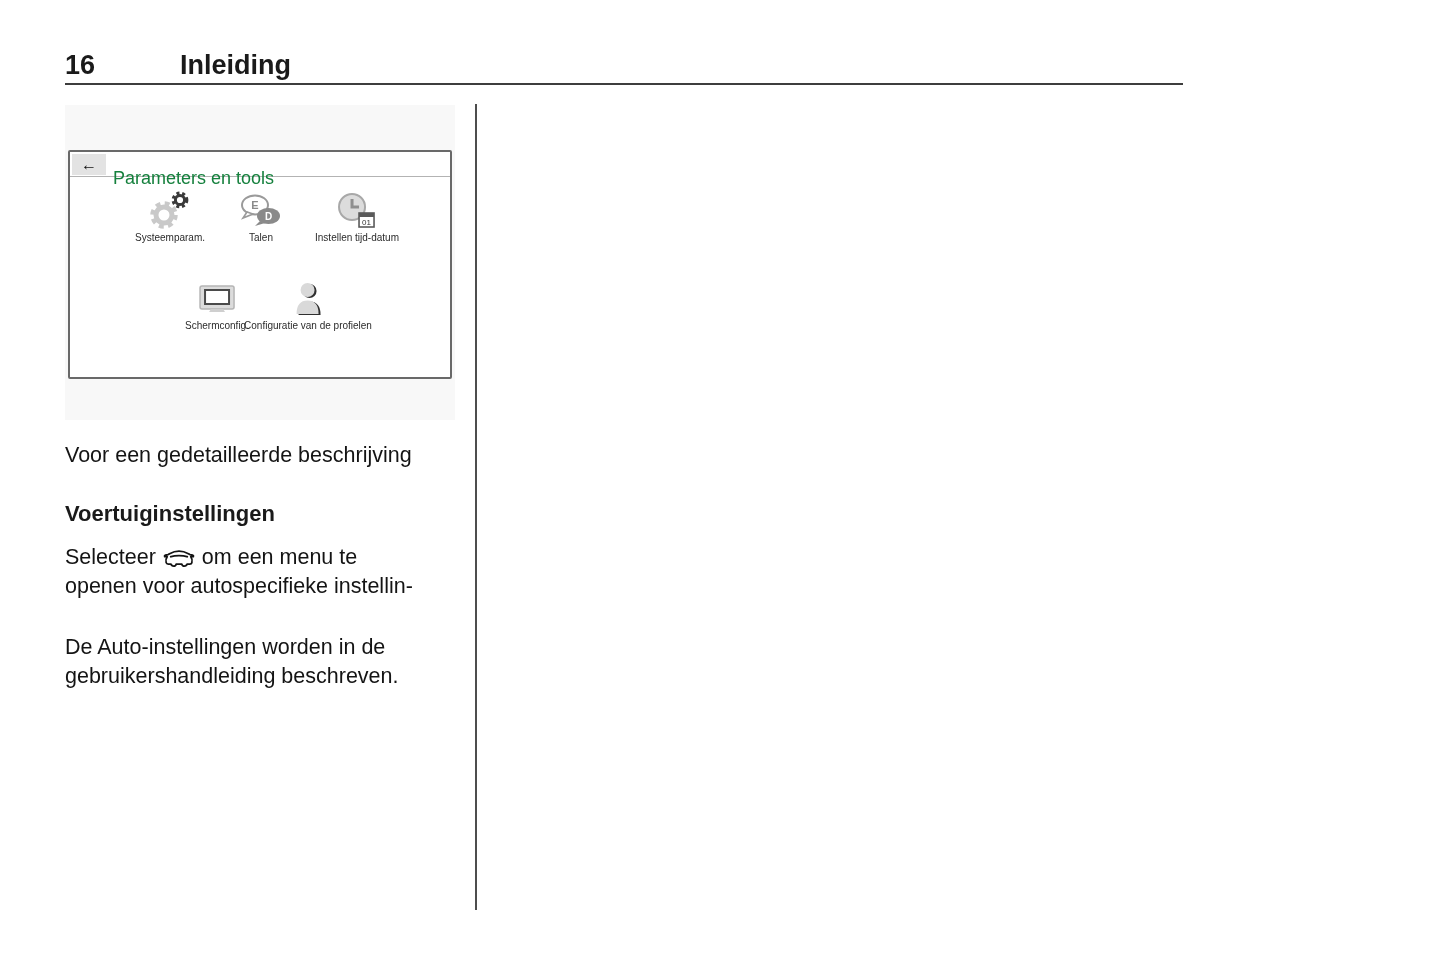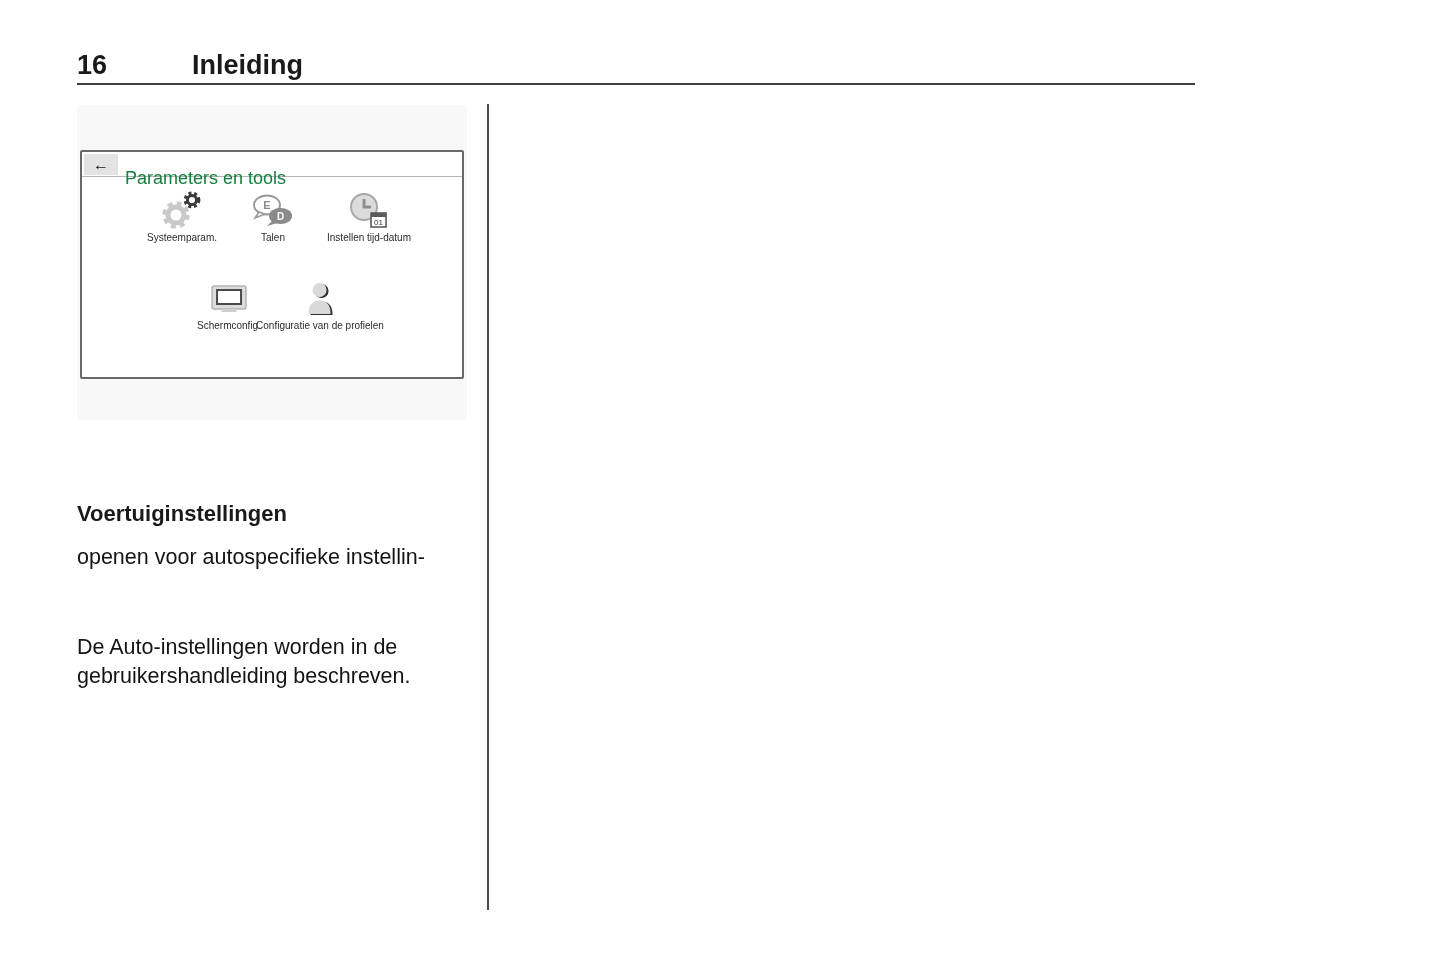--- a/index.html
+++ b/index.html
@@ -1,18 +1,18 @@
 <!DOCTYPE html>
 <html><head>
 <meta charset="utf-8">
 <style>
   * { margin:0; padding:0; box-sizing:border-box; }
   html,body { width:1445px; height:966px; background:#ffffff;
     font-family:"Liberation Sans","DejaVu Sans",sans-serif; color:#1a1a1a; }
-  #page { position:relative; width:1183px; height:966px; background:#fff; overflow:hidden;margin-left:12px; }
+  #page { position:relative; width:1183px; height:966px; background:#fff; overflow:hidden; }
 
   
   .page-number { position:absolute; left:65px; top:50px; font-size:27px; font-weight:bold; }
   .page-title  { position:absolute; left:180px; top:50px; font-size:27px; font-weight:bold; }
   .header-rule { position:absolute; left:65px; top:83px; width:1253px; height:2px; background:#3d3d3d; }
 
   
   .v-divider { position:absolute; left:475px; top:104px; width:2px; height:806px; background:#4d4d4d; }
 
   
@@ -123,25 +123,32 @@
               <path d="M6.5 33 Q6.5 19.5 17.5 19.5 Q28.5 19.5 28.5 33 Z"></path>
             </g>
           </svg>
         </div>
         <div class="menu-label">Configuratie van de profielen</div>
       </div>
     </div>
   </div>
 
   <div class="para1 bodytext">
+    <div>Voor een gedetailleerde beschrijving</div>
   </div>
 
   <div class="heading">Voertuiginstellingen</div>
 
   <div class="para2 bodytext">
+    <div>
+      <span>Selecteer</span><svg class="car-svg" width="34" height="23" viewBox="0 0 36 24">
+        <path d="M8 9 Q18 3.5 28 9 L29.5 10 Q34 10.5 33.2 12.2 L30.5 12.2 Q32.6 15 31.6 18.5 Q31.2 20 29.4 20 L26.6 20 Q26 22.2 23.6 22.2 Q21.4 22.2 21 20 L15 20 Q14.6 22.2 12.4 22.2 Q10.1 22.2 9.5 20 L6.6 20 Q4.8 20 4.4 18.5 Q3.4 15 5.5 12.2 L2.8 12.2 Q2 10.5 6.5 10 Z" fill="none" stroke="#141414" stroke-width="1.9" stroke-linejoin="round"></path>
+        <path d="M8.5 12.5 Q18 9.5 27.5 12.5" fill="none" stroke="#141414" stroke-width="1.9"></path>
+      </svg><span>om een menu te</span>
+    </div>
     <div>openen voor autospecifieke instellin-</div>
   </div>
 
   <div class="para3 bodytext">
     <div>De Auto-instellingen worden in de</div>
     <div>gebruikershandleiding beschreven.</div>
   </div>
 
 </div>
 

